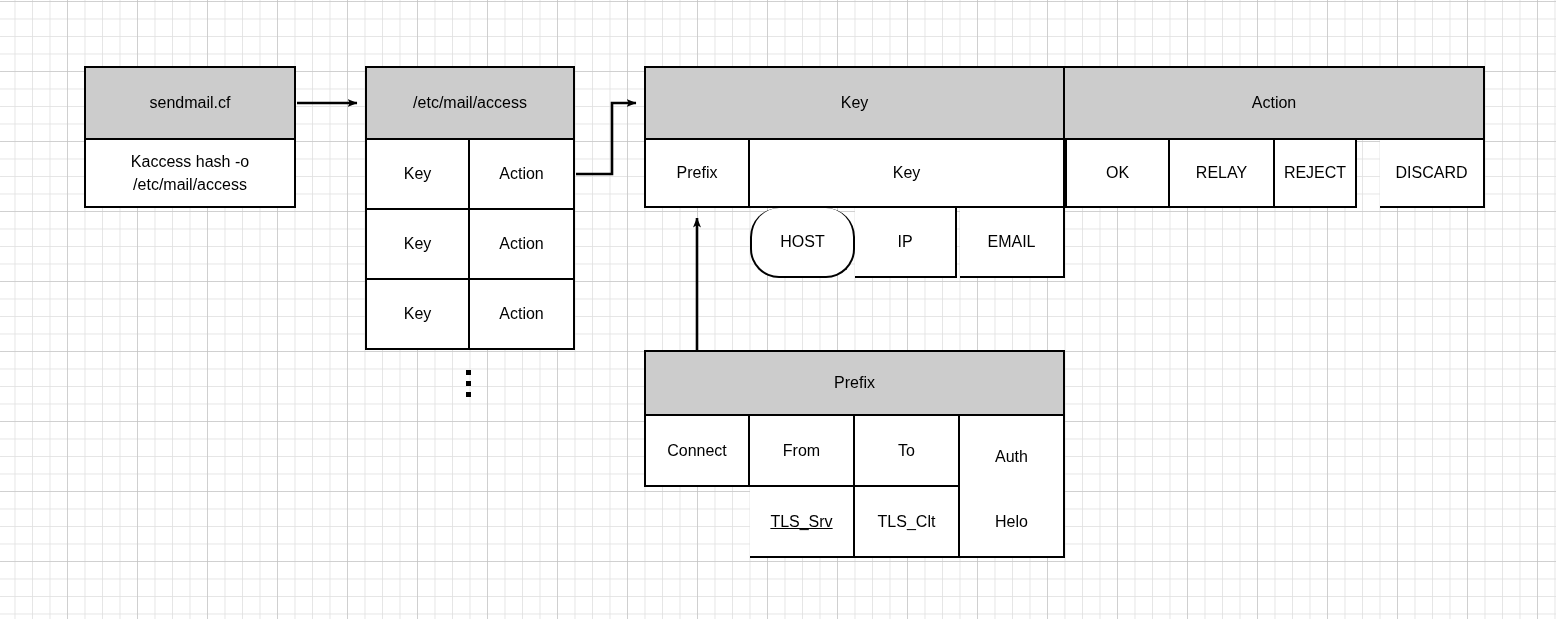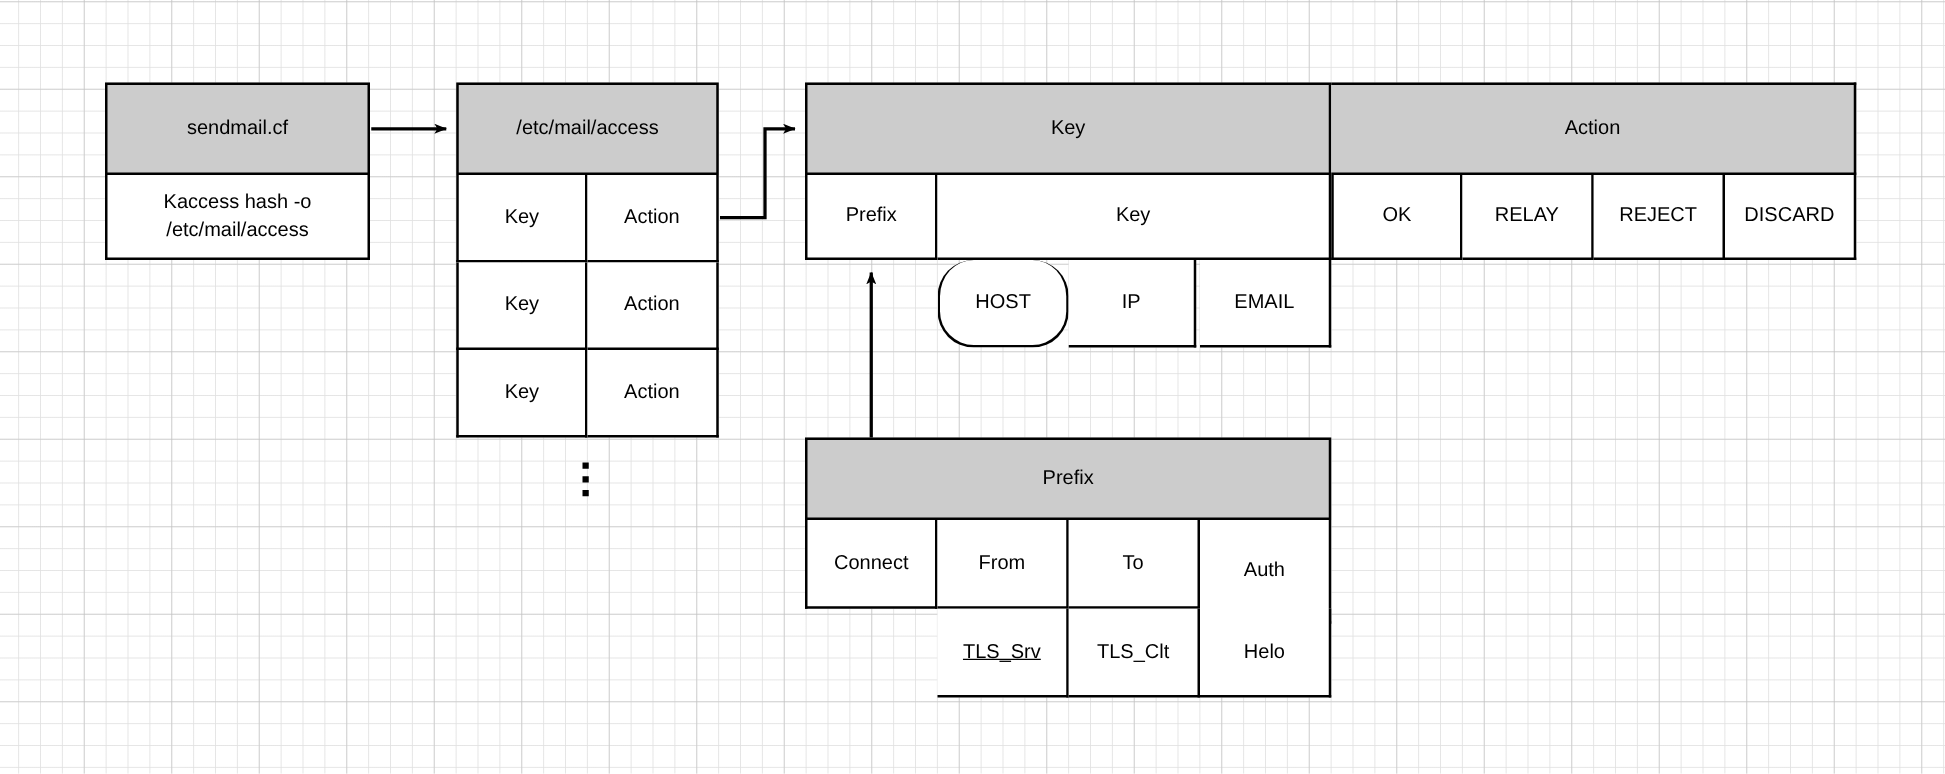--- a/index.html
+++ b/index.html
@@ -121,21 +121,21 @@
 
   <div class="cell b-top0" style="left:644px; top:140px; width:106px; height:68px;">Prefix</div>
   <div class="cell b-top0 b-left0" style="left:750px; top:140px; width:315px; height:68px;">Key</div>
 
   <div class="cell b-top0" style="left:750px; top:208px; width:105px; height:70px;border-radius:29px;">HOST</div>
   <div class="cell b-top0 b-left0" style="left:855px; top:208px; width:102px; height:70px;">IP</div>
   <div class="cell b-top0 b-left0" style="left:960px; top:208px; width:105px; height:70px;">EMAIL</div>
 
   <div class="cell b-top0" style="left:1065px; top:140px; width:105px; height:68px;">OK</div>
   <div class="cell b-top0 b-left0" style="left:1170px; top:140px; width:105px; height:68px;">RELAY</div>
-  <div class="cell b-top0 b-left0" style="left:1275px; top:140px; width:105px; height:68px;">REJECT</div>
+  <div class="cell b-top0 b-left0" style="left:1275px; top:140px; width:82px; height:68px;">REJECT</div>
   <div class="cell b-top0 b-left0" style="left:1380px; top:140px; width:105px; height:68px;">DISCARD</div>
 
   <div class="cell header" style="left:644px; top:350px; width:421px; height:66px;">Prefix</div>
 
   <div class="cell b-top0" style="left:644px; top:416px; width:106px; height:71px;">Connect</div>
   <div class="cell b-top0 b-left0" style="left:750px; top:416px; width:105px; height:71px;">From</div>
   <div class="cell b-top0 b-left0" style="left:855px; top:416px; width:105px; height:71px;">To</div>
   <div class="cell b-top0 b-left0" style="left:960px; top:416px; width:105px; height:83px;">Auth</div>
 
   <div class="cell b-top0 b-left0" style="left:750px; top:487px; width:105px; height:71px;text-decoration:underline;">TLS_Srv</div>

